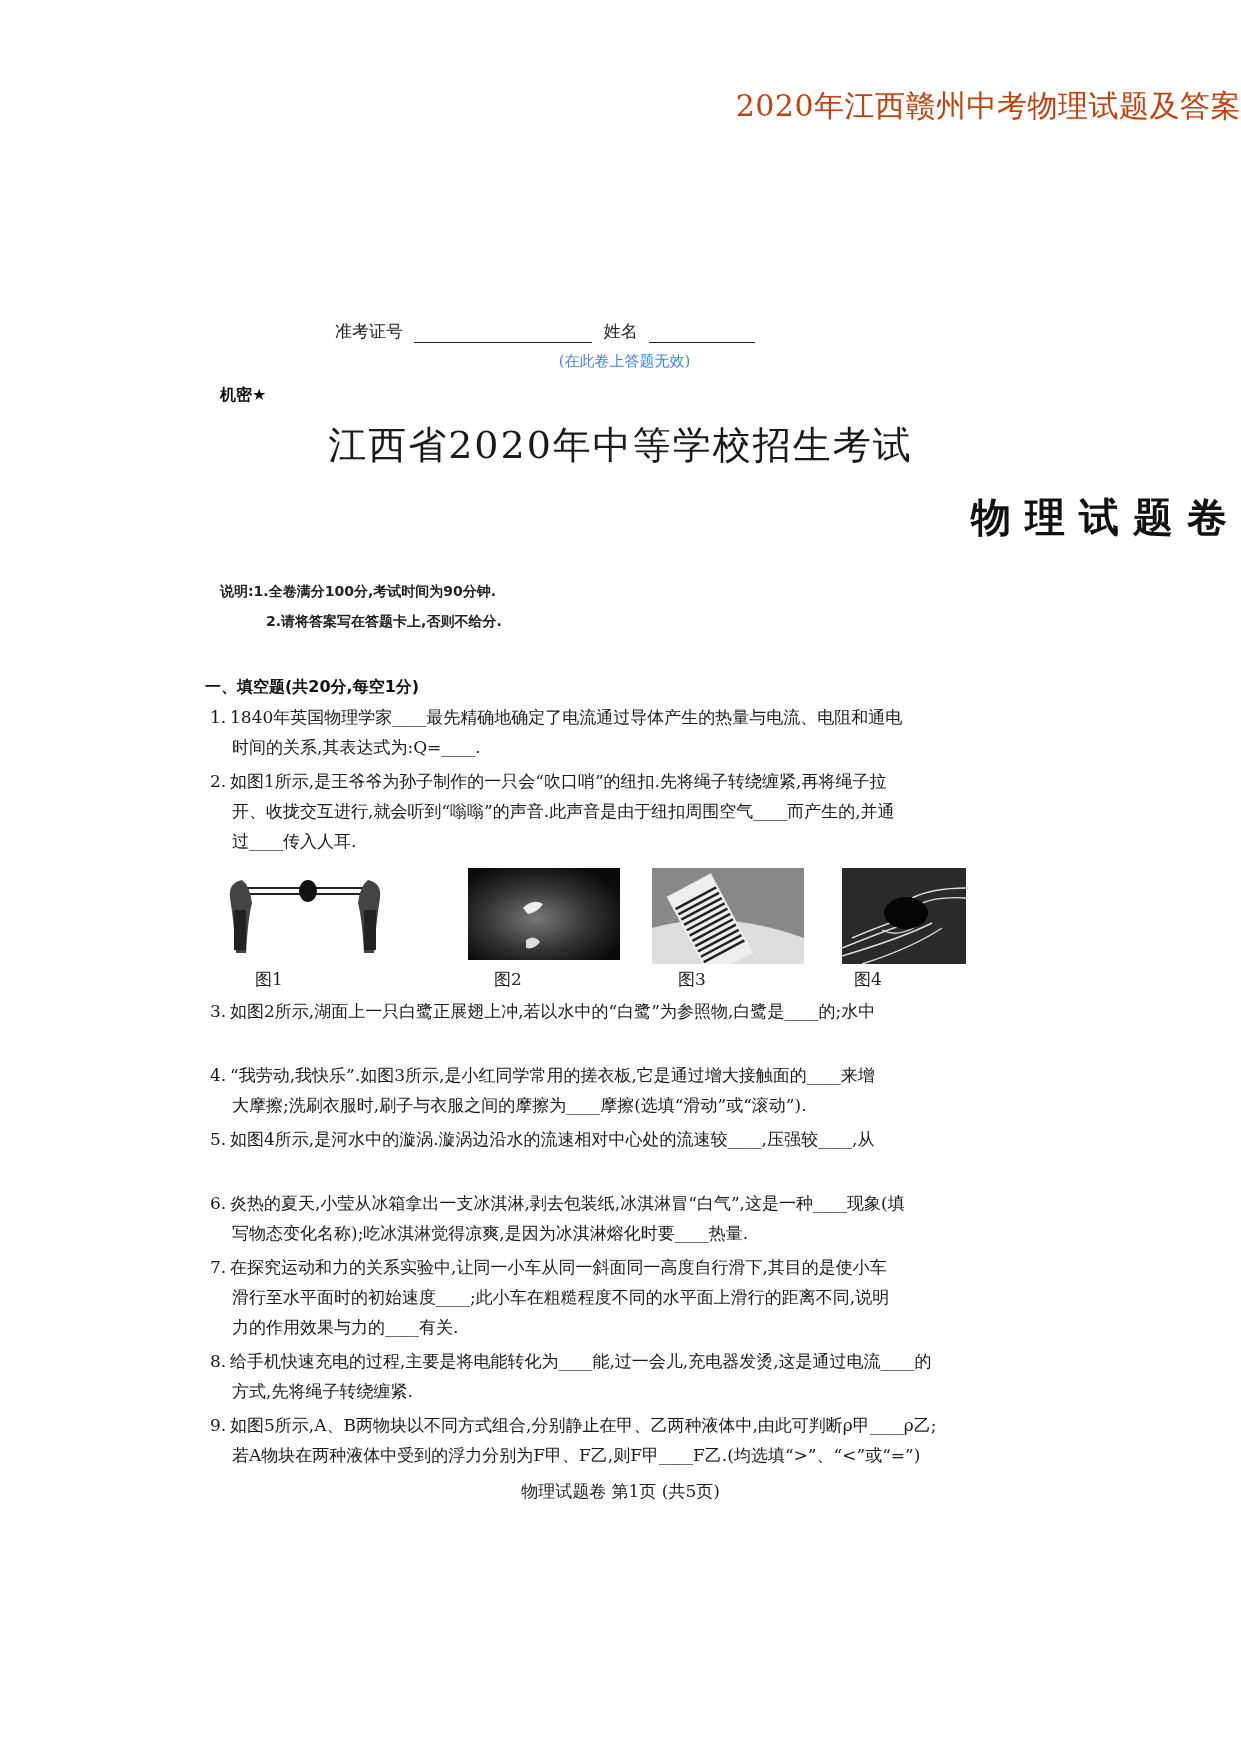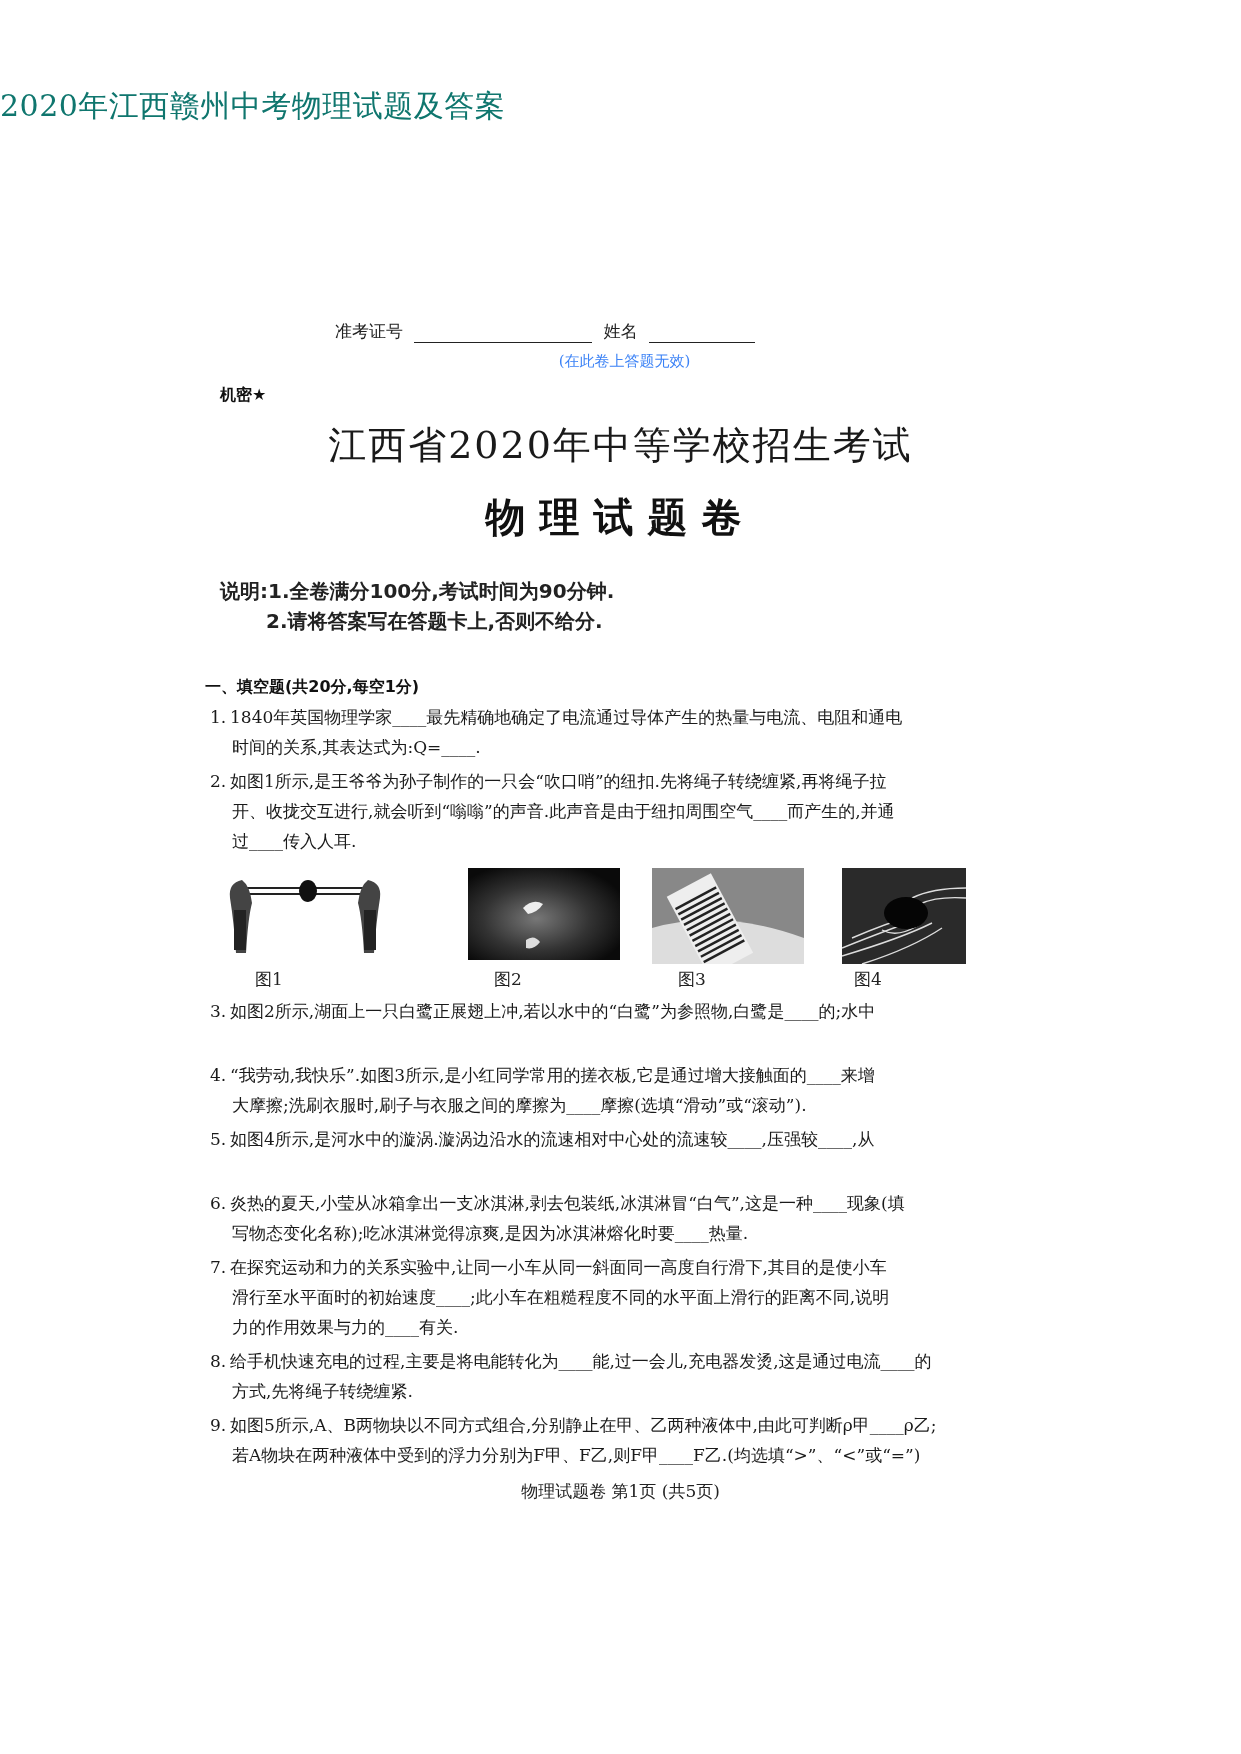--- a/index.html
+++ b/index.html
@@ -1,26 +1,26 @@
 <!DOCTYPE html>
 <html><head>
 <meta charset="utf-8">
 <style>
   * { box-sizing: border-box; margin: 0; padding: 0; }
   html, body { width: 1241px; height: 1754px; background: #ffffff; overflow: hidden; }
   body { position: relative; font-family: "DejaVu Serif", "Liberation Serif", serif; color: #111; }
   .abs { position: absolute; }
-  .doc-title { left: 0; width: 1241px; top: 86px; text-align: left; font-size: 30px; color: #0f766e; letter-spacing: 0.5px; }
+  .doc-title { left: 0; width: 1241px; top: 86px; text-align: right; font-size: 30px; color: #c2410c; letter-spacing: 0.5px; }
   .exam-id { top: 320px; left: 0; width: 1096px; text-align: center; font-size: 17px; color: #222; }
   .exam-id .line { display: inline-block; border-bottom: 1.5px solid #222; vertical-align: bottom; height: 18px; margin: 0 6px; }
   .exam-note { top: 352px; left: 0; width: 1241px; text-align: center; font-size: 15px; color: #3b82f6; padding-left: 8px; }
   .secret { top: 385px; left: 220px; font-size: 16px; font-weight: bold; font-family: "DejaVu Sans", sans-serif; color: #111; }
   .exam-name { top: 420px; left: 0; width: 1241px; text-align: center; font-size: 38px; color: #1a1a1a; letter-spacing: 2px; }
-  .paper-title { top: 490px; left: 0; width: 1241px; text-align: center; font-size: 40px; font-weight: bold; font-family: Liberation Sans, sans-serif; letter-spacing: 14px; color: #111; }
-  .instructions { top: 576px; left: 220px; font-size: 20px; font-family: "DejaVu Sans", sans-serif; font-weight: bold; color: #222; line-height: 30px; }
+  .paper-title { top: 490px; left: 0; width: 1241px; text-align: right; font-size: 40px; font-weight: bold; font-family: Liberation Sans, sans-serif; letter-spacing: 14px; color: #111; }
+  .instructions { top: 576px; left: 220px; font-size: 14px; font-family: "DejaVu Sans", sans-serif; font-weight: bold; color: #222; line-height: 30px; }
   .instructions .indent { padding-left: 30px; }
   .section-title { top: 677px; left: 205px; font-size: 16px; font-weight: bold; font-family: "DejaVu Sans", sans-serif; color: #111; }
   .q { left: 210px; width: 830px; font-size: 17px; line-height: 30px; color: #1a1a1a; }
   .q .num { display: inline-block; width: 20px; }
   .q .cont { padding-left: 22px; }
   .figs { top: 868px; left: 210px; width: 830px; height: 110px; }
   .fig { position: absolute; top: 0; }
   .fig-cap { position: absolute; top: 100px; font-size: 17px; color: #222; width: 100px; }
   .footer { top: 1480px; left: 0; width: 1241px; text-align: center; font-size: 17px; color: #222; }
 </style>

